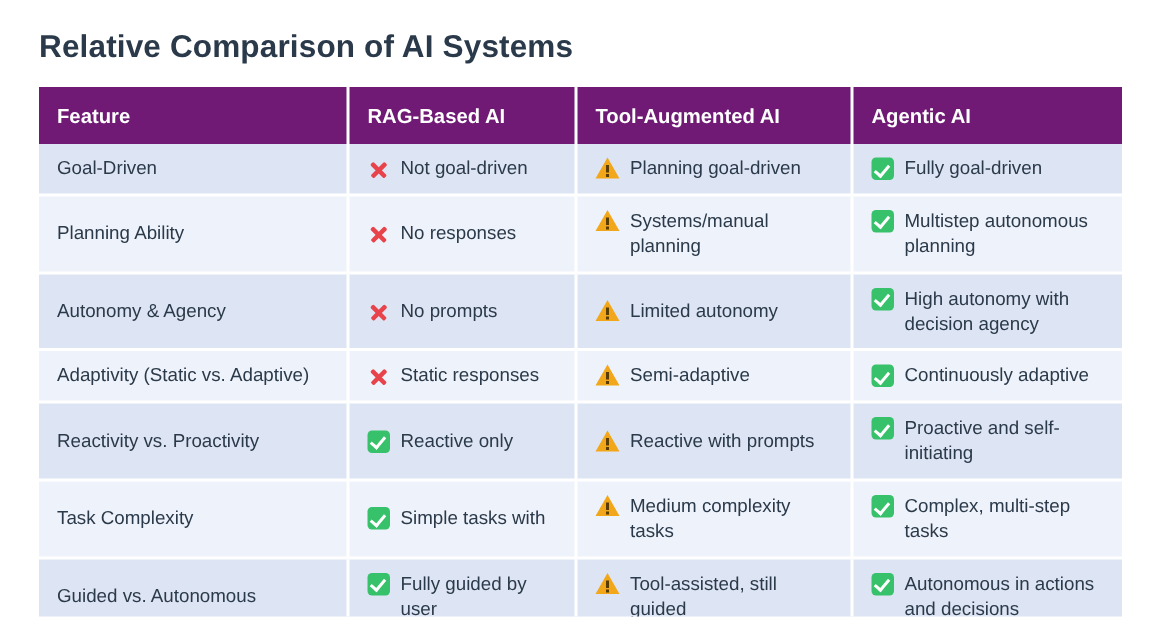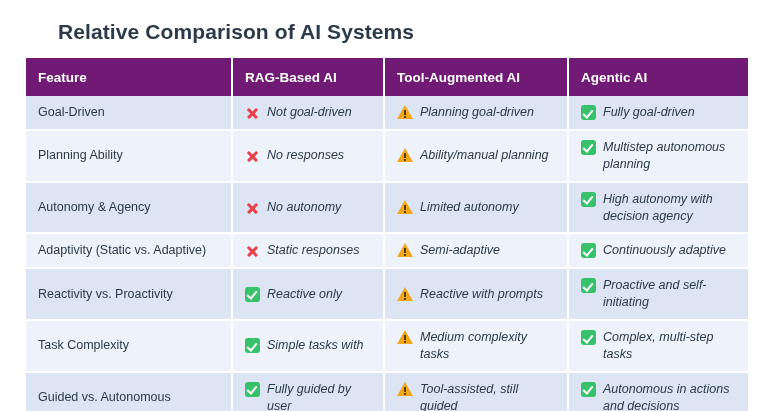--- a/index.html
+++ b/index.html
@@ -19,21 +19,20 @@
     box-sizing: border-box;
   }
   .title {
     position: absolute;
     left: 26px;
     top: 20px;
     font-size: 21px;
     font-weight: bold;
     color: #2b3a4a;
     letter-spacing: 0.1px;
-    margin-left: 32px;
   }
   .table-wrap {
     position: absolute;
     left: 26px;
     top: 58px;
     width: 722px;
   }
   table {
     border-collapse: collapse;
     width: 722px;
@@ -132,21 +131,21 @@
   .ic-check .tick {
     position: absolute;
     left: 4px;
     top: 2.5px;
     width: 4px;
     height: 8px;
     border-right: 2.2px solid #ffffff;
     border-bottom: 2.2px solid #ffffff;
     transform: rotate(40deg);
   }
-  .txt { display: inline-block; font-style: italic; }
+  .txt { display: inline-block; }
   .feature-cell { font-size: 12.5px; }
 </style>
 </head>
 <body>
 
 <div class="page">
 
   <div class="title">Relative Comparison of AI Systems</div>
 
   <div class="table-wrap">
@@ -201,38 +200,38 @@
                 <span class="txt">No responses</span>
               </div>
             </td>
             <td>
               <div class="cell-inner">
                 <span class="ic ic-warn">
                   <span class="tri"></span>
                   <span class="bang"></span>
                   <span class="dot"></span>
                 </span>
-                <span class="txt">Ability/manual planning</span>
+                <span class="txt">Systems/manual planning</span>
               </div>
             </td>
             <td>
               <div class="cell-inner">
                 <span class="ic ic-check">
                   <span class="tick"></span>
                 </span>
                 <span class="txt">Multistep autonomous planning</span>
               </div>
             </td>
           </tr>
           <tr class="odd">
             <td class="feature-cell">Autonomy &amp; Agency</td>
             <td>
               <div class="cell-inner">
                 <span class="ic ic-x"></span>
-                <span class="txt">No autonomy</span>
+                <span class="txt">No prompts</span>
               </div>
             </td>
             <td>
               <div class="cell-inner">
                 <span class="ic ic-warn">
                   <span class="tri"></span>
                   <span class="bang"></span>
                   <span class="dot"></span>
                 </span>
                 <span class="txt">Limited autonomy</span>

